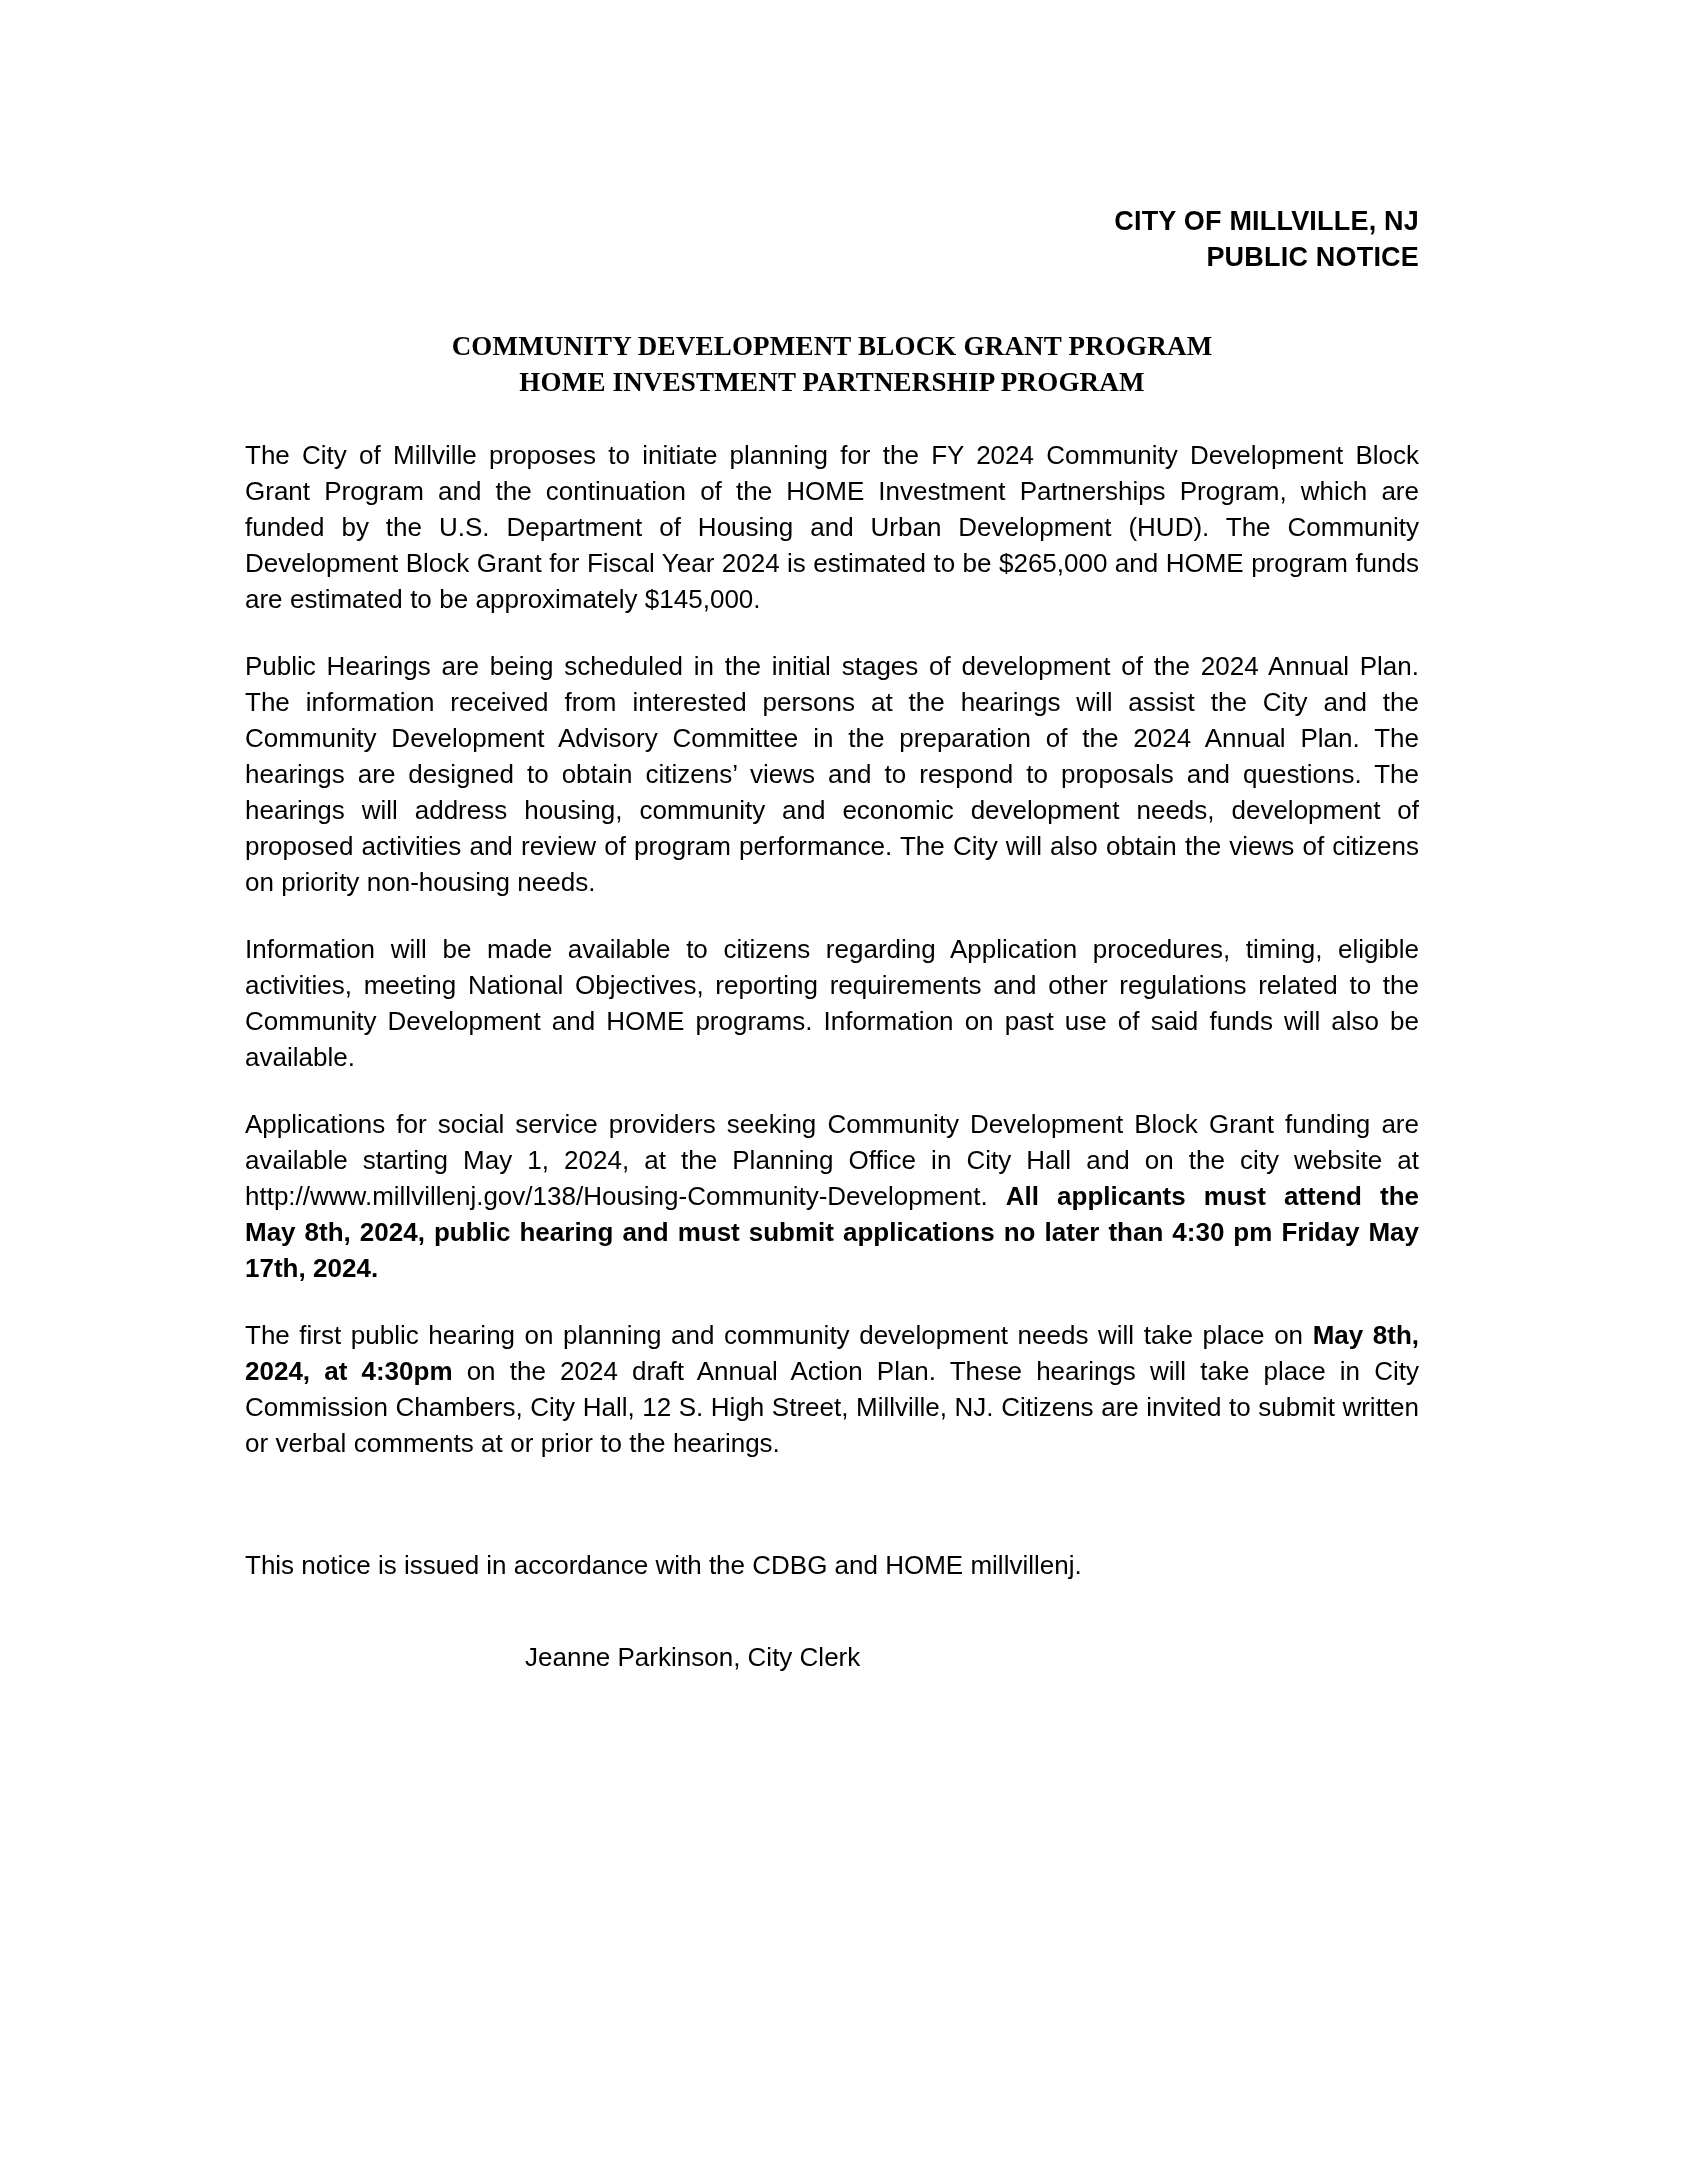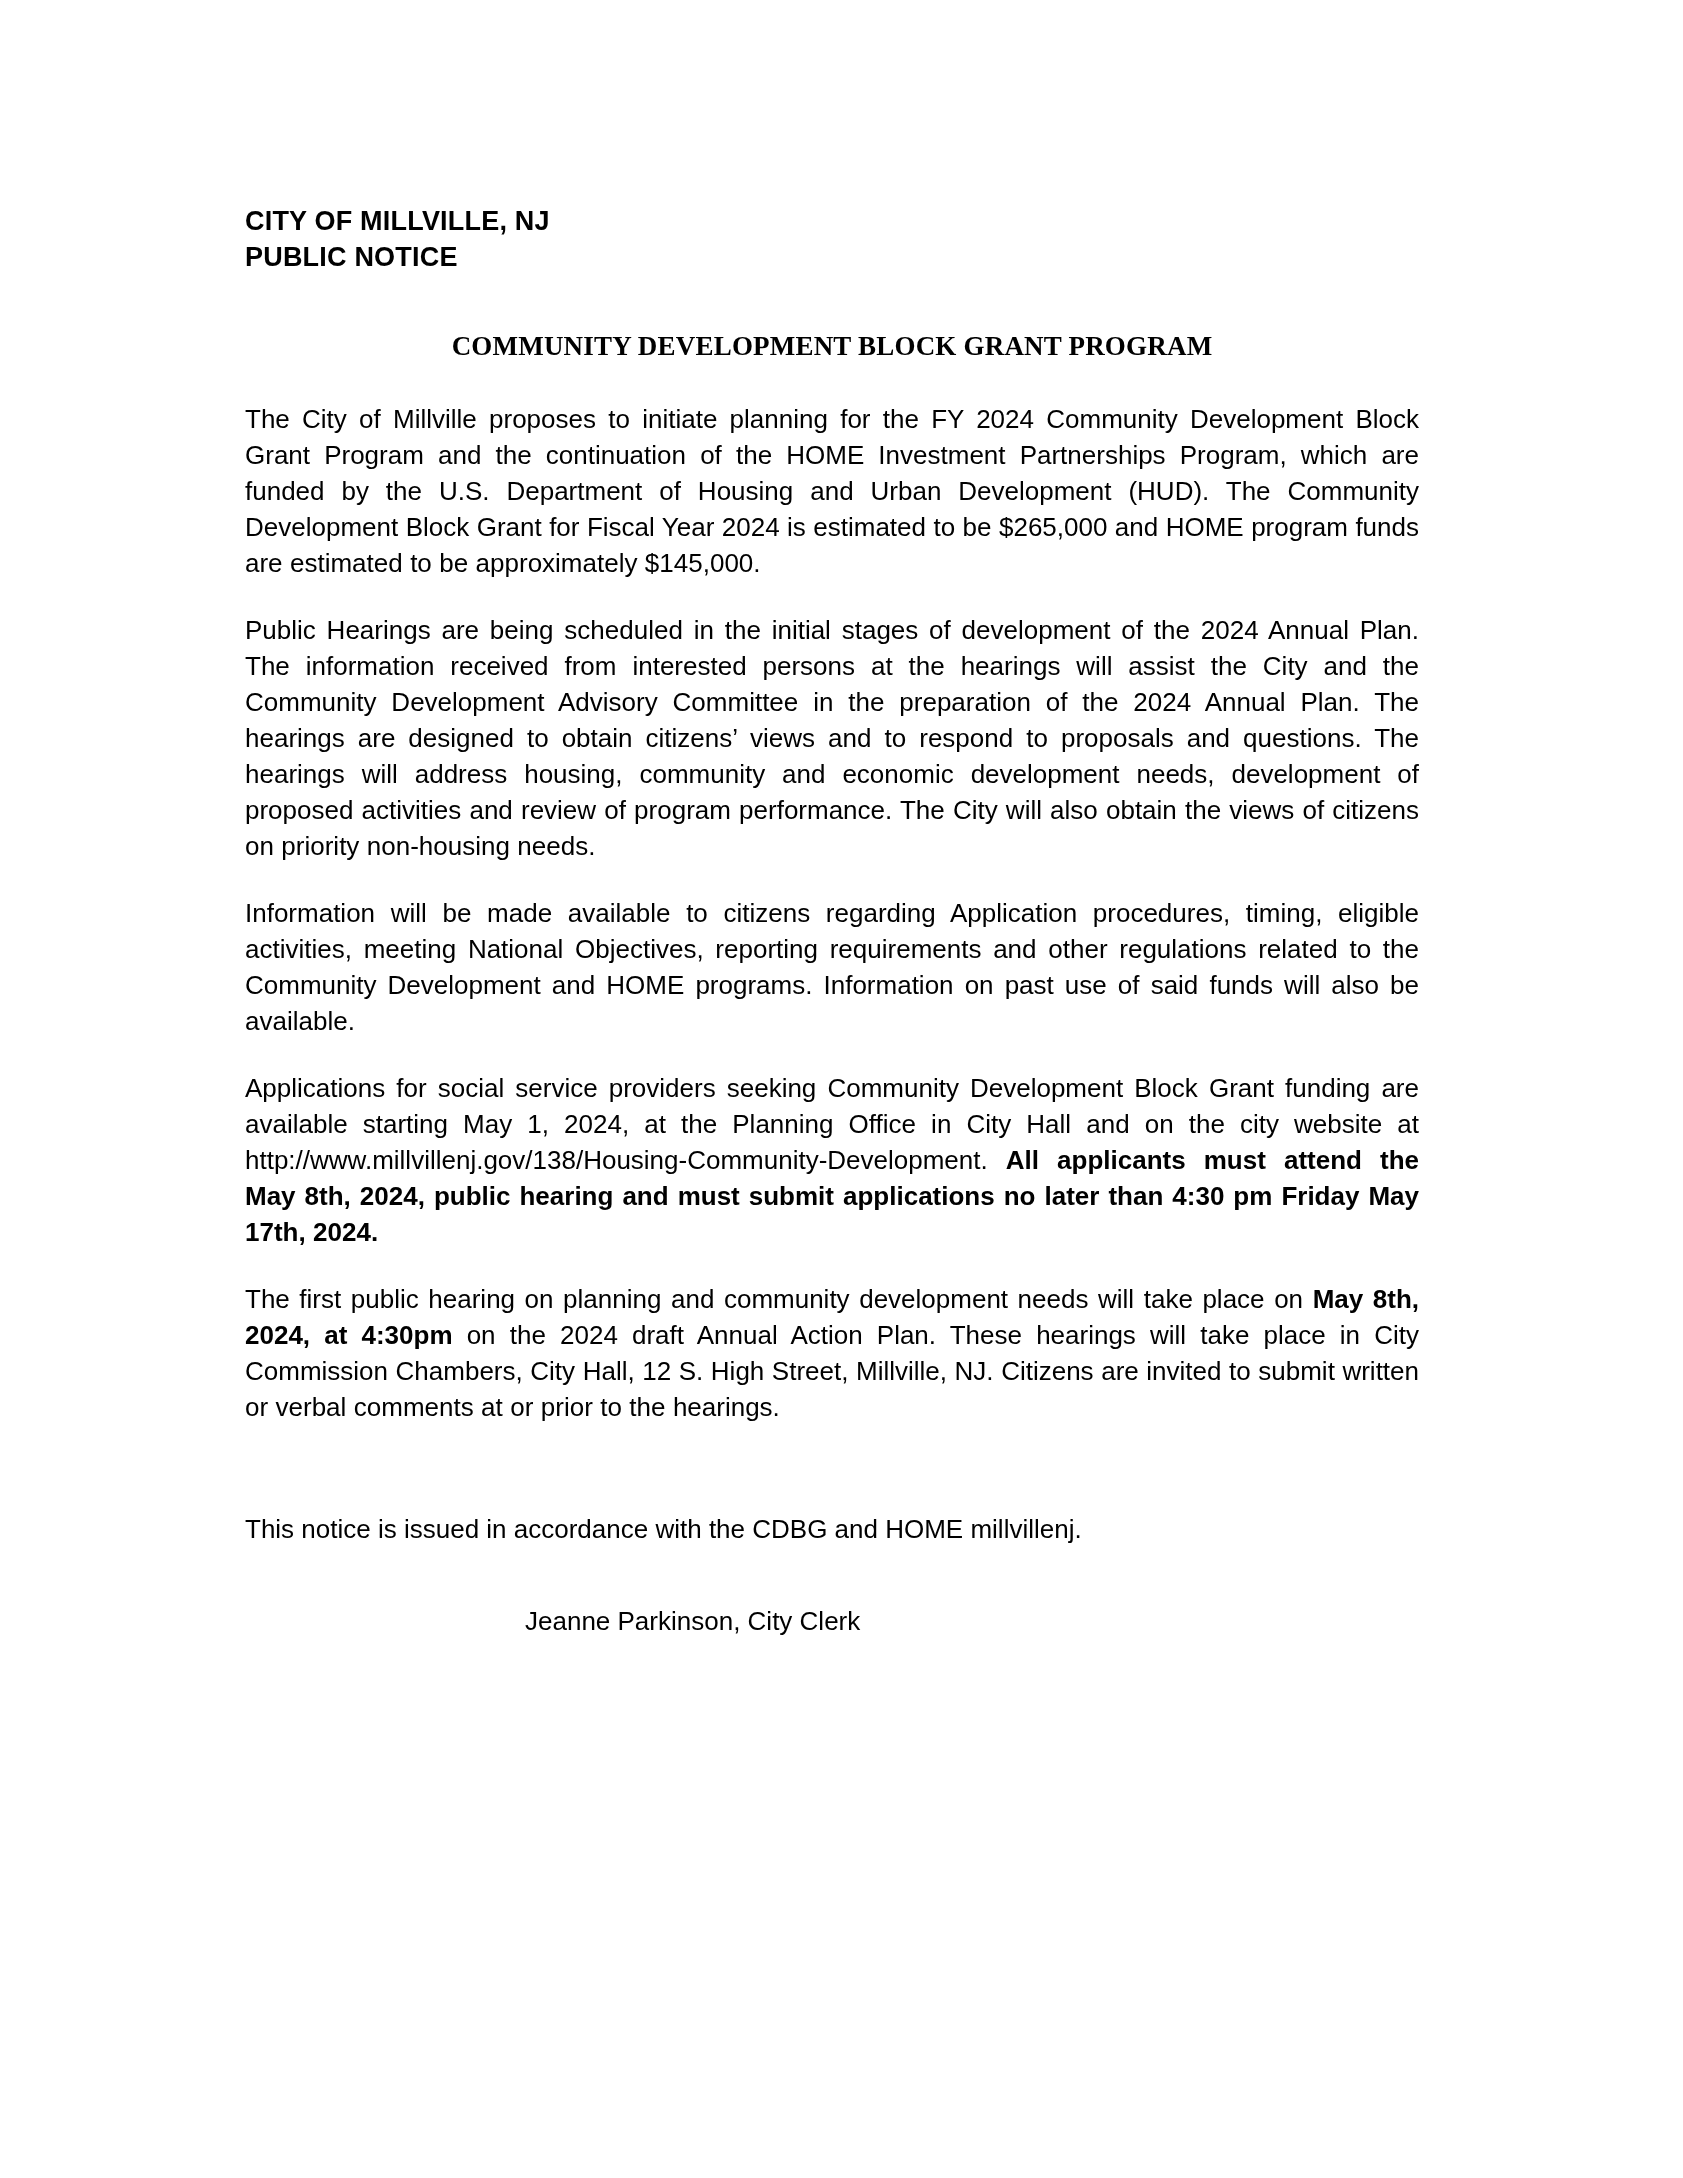--- a/index.html
+++ b/index.html
@@ -23,21 +23,21 @@
   }
   .content {
     position: absolute;
     left: 245px;
     top: 203px;
     width: 1174px;
   }
 
   
   .title-block {
-    text-align: left;
+    text-align: right;
     font-weight: bold;
     font-size: 27px;
     line-height: 36px;
     letter-spacing: 0.2px;
   }
   .title-line {
     display: block;
     white-space: nowrap;
   }
   .subtitle-block {
@@ -101,20 +101,21 @@
 <div class="page">
   <div class="content">
 
     <div class="title-block">
       <span class="title-line">CITY OF MILLVILLE, NJ</span>
       <span class="title-line">PUBLIC NOTICE</span>
     </div>
 
     <div class="subtitle-block">
       <span class="subtitle-line">COMMUNITY DEVELOPMENT BLOCK GRANT PROGRAM</span>
+      <span class="subtitle-line">HOME INVESTMENT PARTNERSHIP PROGRAM</span>
     </div>
 
     <div class="body-wrap">
 
       <p class="para">The City of Millville proposes to initiate planning for the FY 2024 Community Development Block Grant Program and the continuation of the HOME Investment Partnerships Program, which are funded by the U.S. Department of Housing and Urban Development (HUD). The Community Development Block Grant for Fiscal Year 2024 is estimated to be $265,000 and HOME program funds are estimated to be approximately $145,000.</p>
 
       <p class="para">Public Hearings are being scheduled in the initial stages of development of the 2024 Annual Plan.  The information received from interested persons at the hearings will assist the City and the Community Development Advisory Committee in the preparation of the 2024 Annual Plan. The hearings are designed to obtain citizens’ views and to respond to proposals and questions.  The hearings will address housing, community and economic development needs, development of proposed activities and review of program performance.  The City will also obtain the views of citizens on priority non-housing needs.</p>
 
       <p class="para">Information will be made available to citizens regarding Application procedures, timing, eligible activities, meeting National Objectives, reporting requirements and other regulations related to the Community Development and HOME programs.  Information on past use of said funds will also be available.</p>
 

